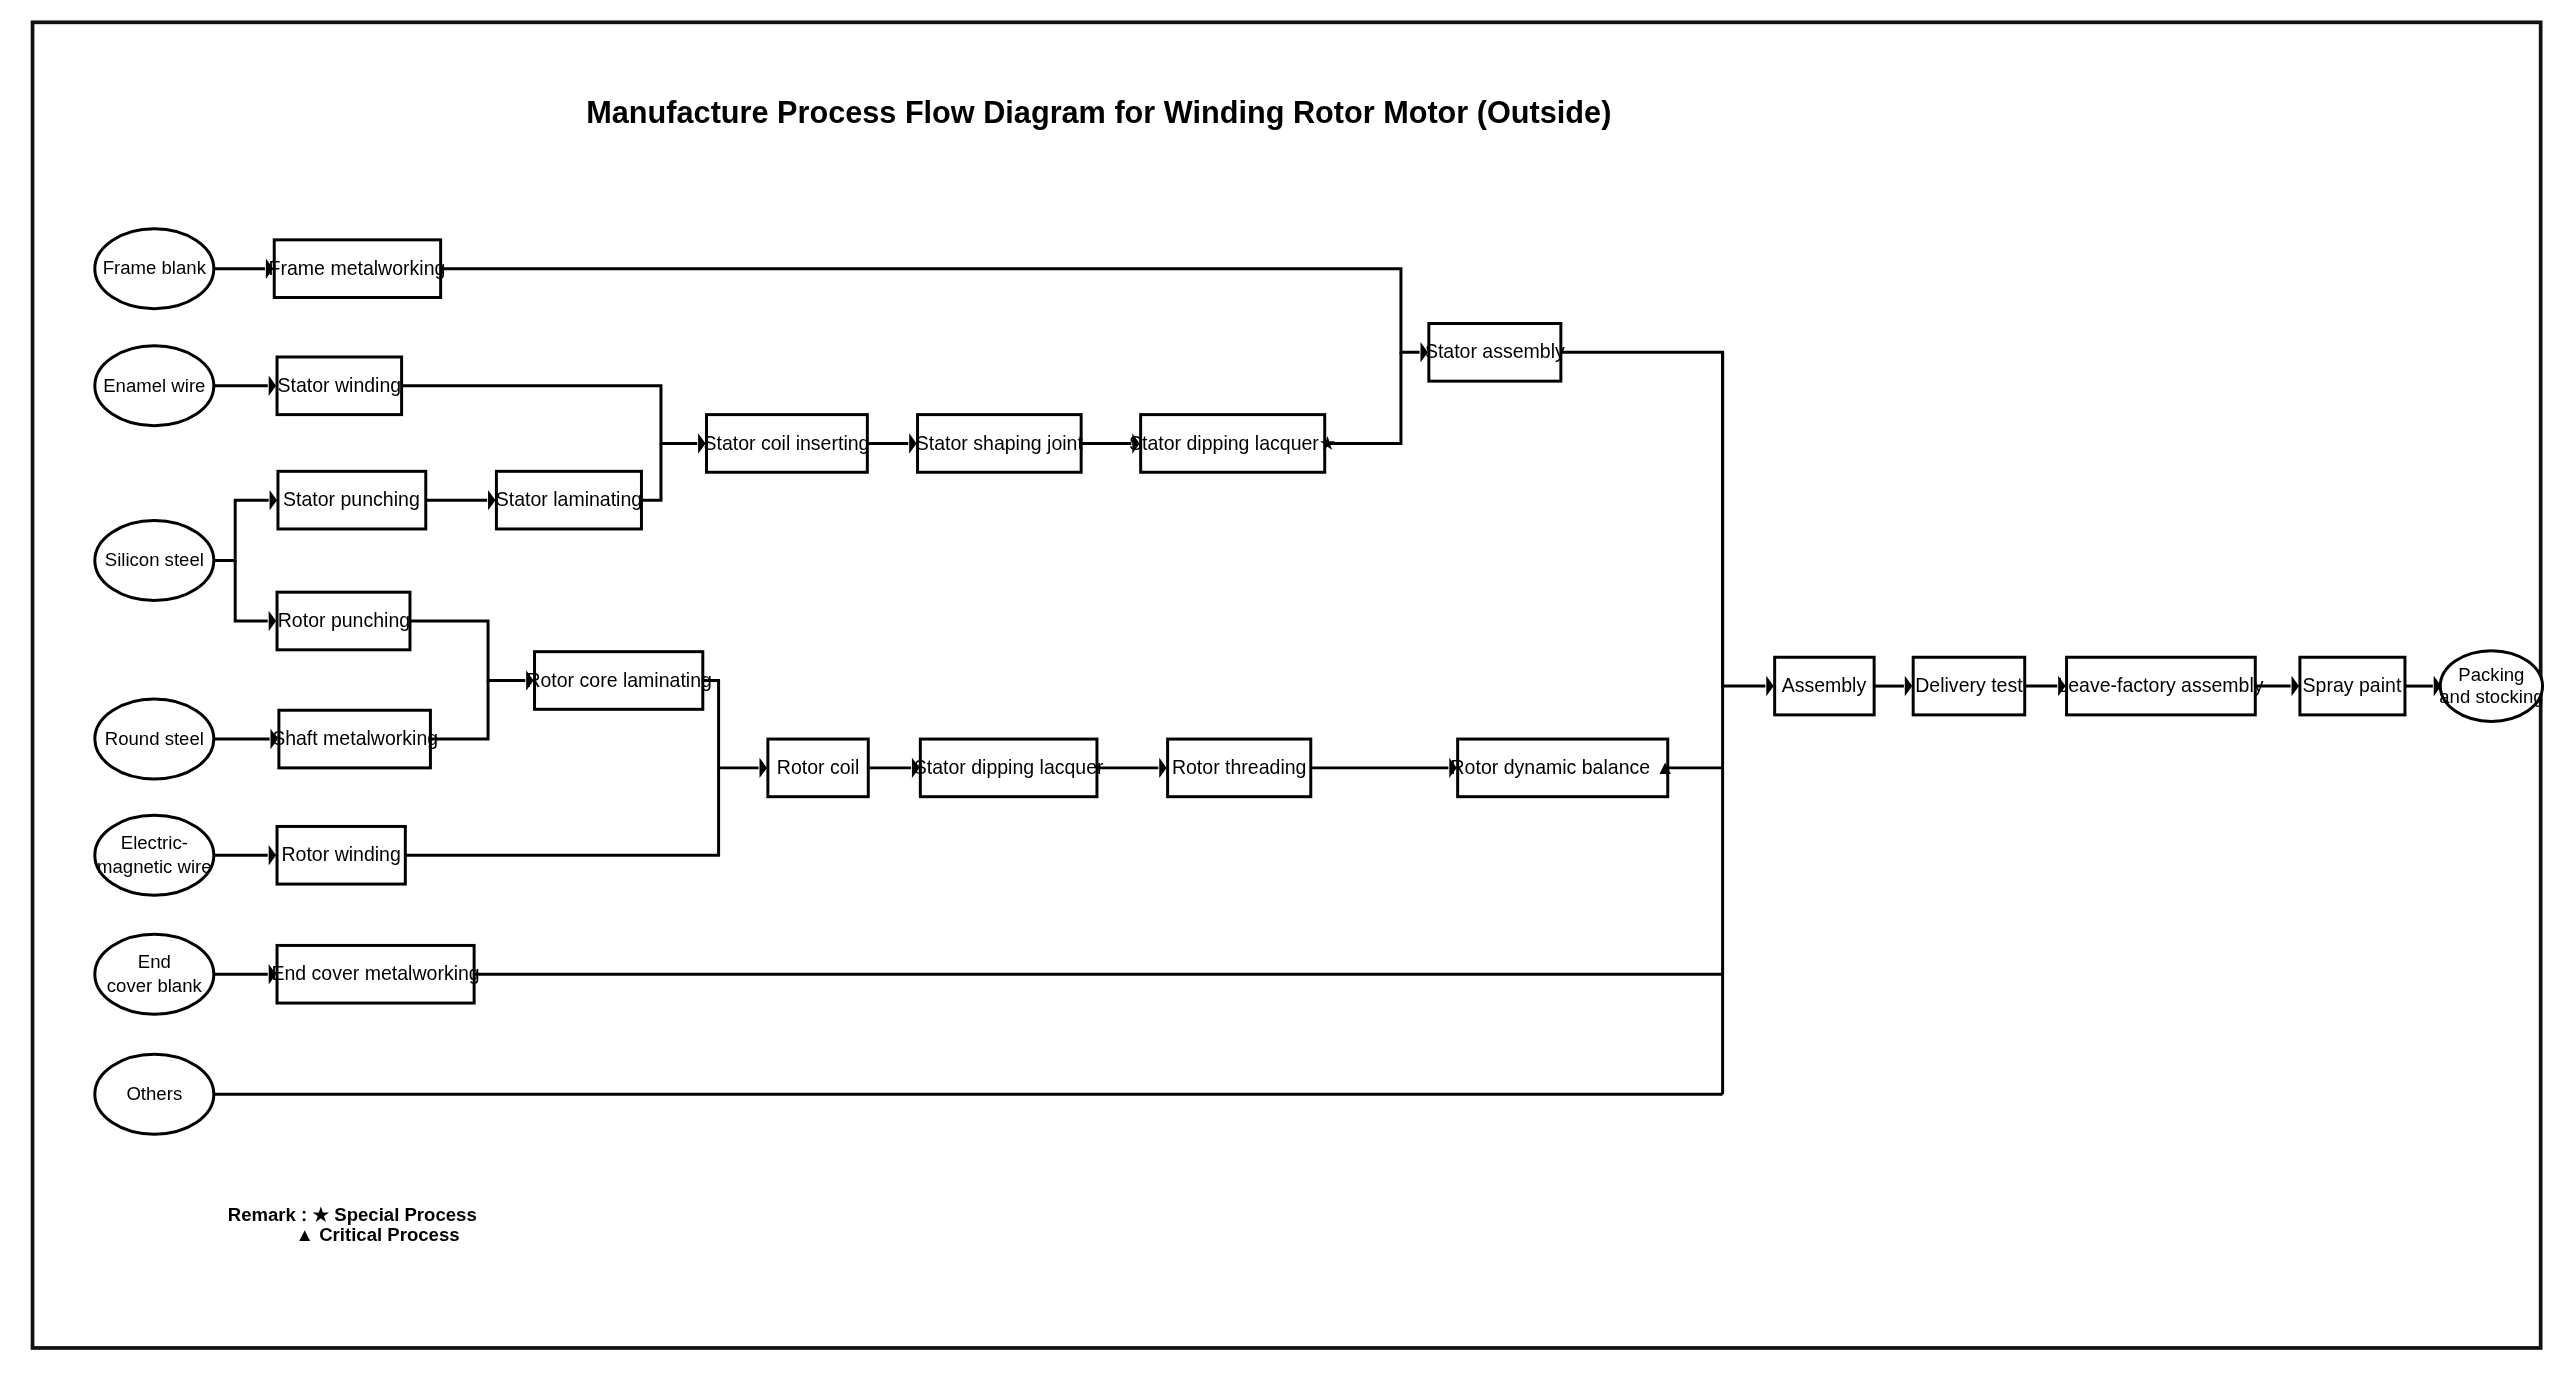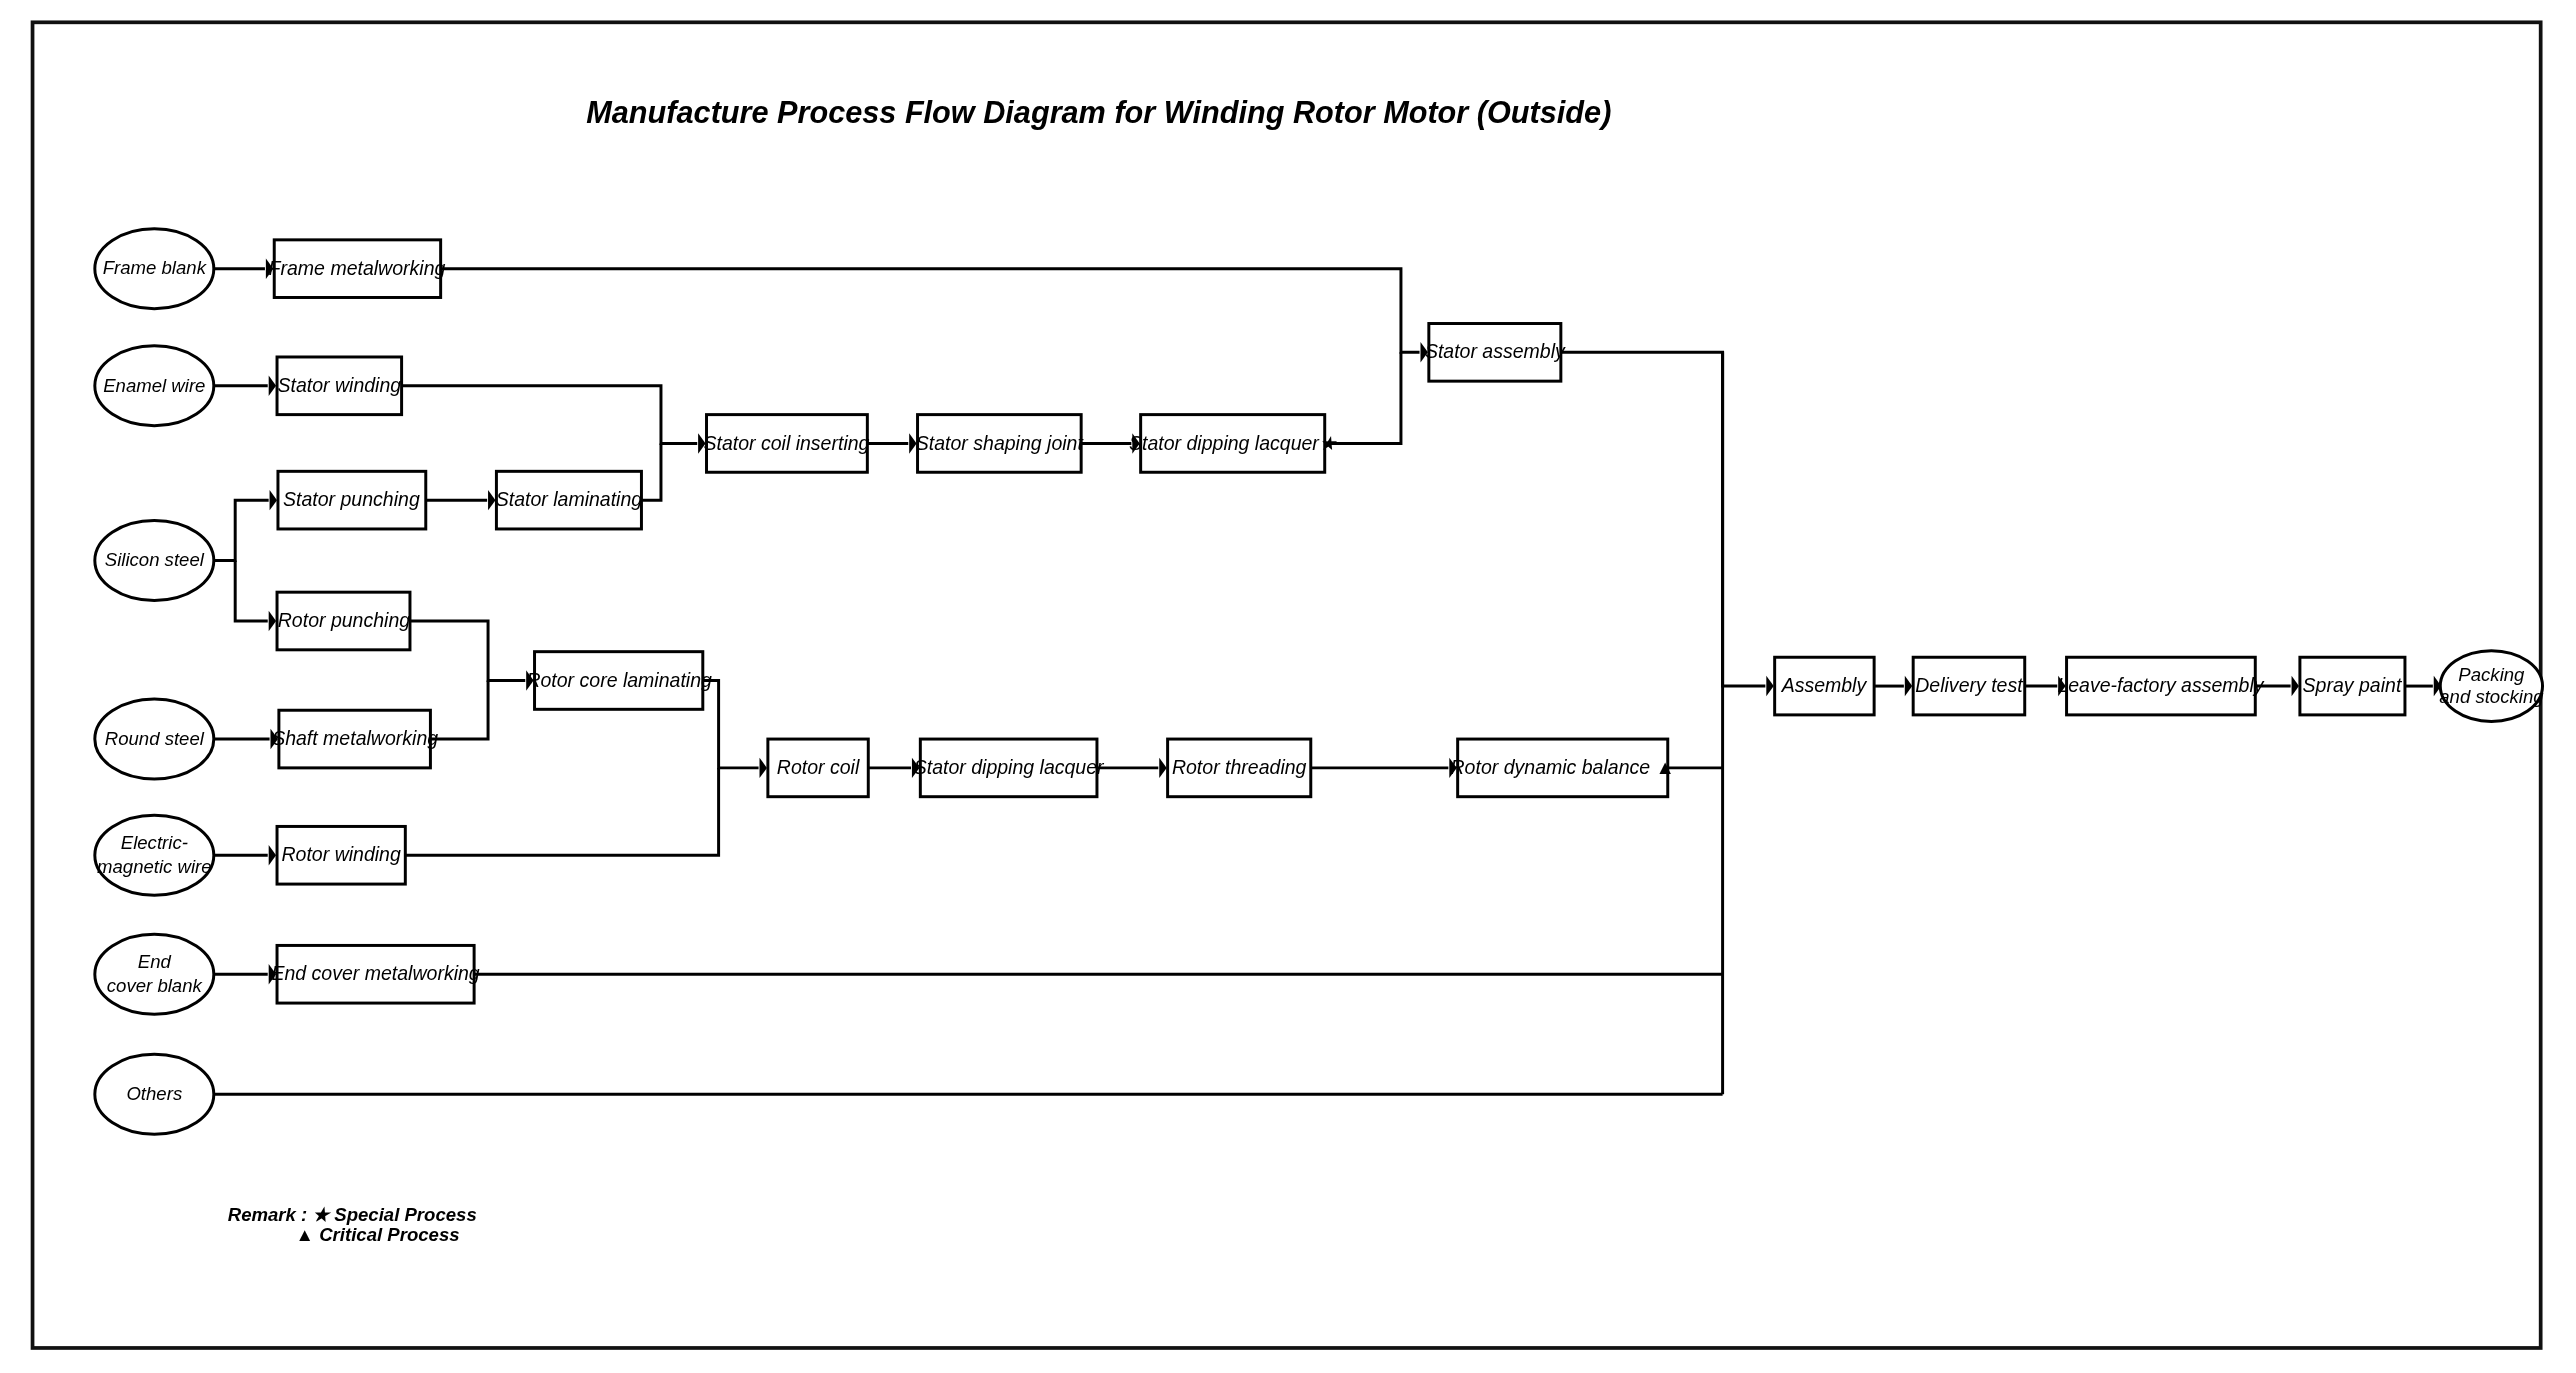--- a/index.html
+++ b/index.html
@@ -1,17 +1,17 @@
 <!DOCTYPE html>
 <html style="font-size:15px"><head>
 <meta charset="utf-8">
 <style>
   html,body{margin:0;padding:0;background:#ffffff;}
   body{font-family:"Liberation Sans", sans-serif;}
-  #page{position:relative;width:2576px;height:1374px;background:#ffffff;overflow:hidden;font-style:italic;}
+  #page{position:relative;width:2576px;height:1374px;background:#ffffff;overflow:hidden;}
   #flow{position:absolute;left:0;top:0;width:2576px;height:1374px;}
   .pageframe{fill:none;stroke:#111111;stroke-width:4;}
   .node-box{fill:#ffffff;stroke:#000000;stroke-width:3.2;}
   .node-ell{fill:#ffffff;stroke:#000000;stroke-width:3.2;}
   .conn{fill:none;stroke:#000000;stroke-width:3.2;stroke-linecap:butt;stroke-linejoin:miter;}
   .arrowhead{fill:#000000;stroke:none;}
   .lbl{font-family:"Liberation Sans", sans-serif;font-size:21px;fill:#000000;
        text-anchor:middle;dominant-baseline:middle;}
   .lbl-sm{font-size:20px;}
   .title{font-family:"Liberation Sans", sans-serif;font-size:33px;font-weight:bold;

